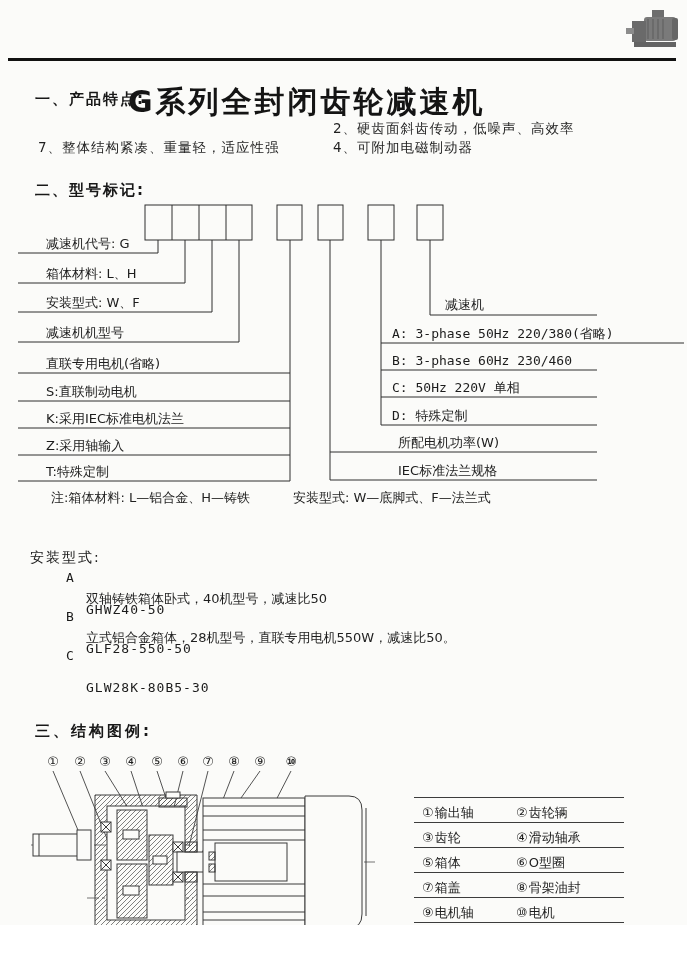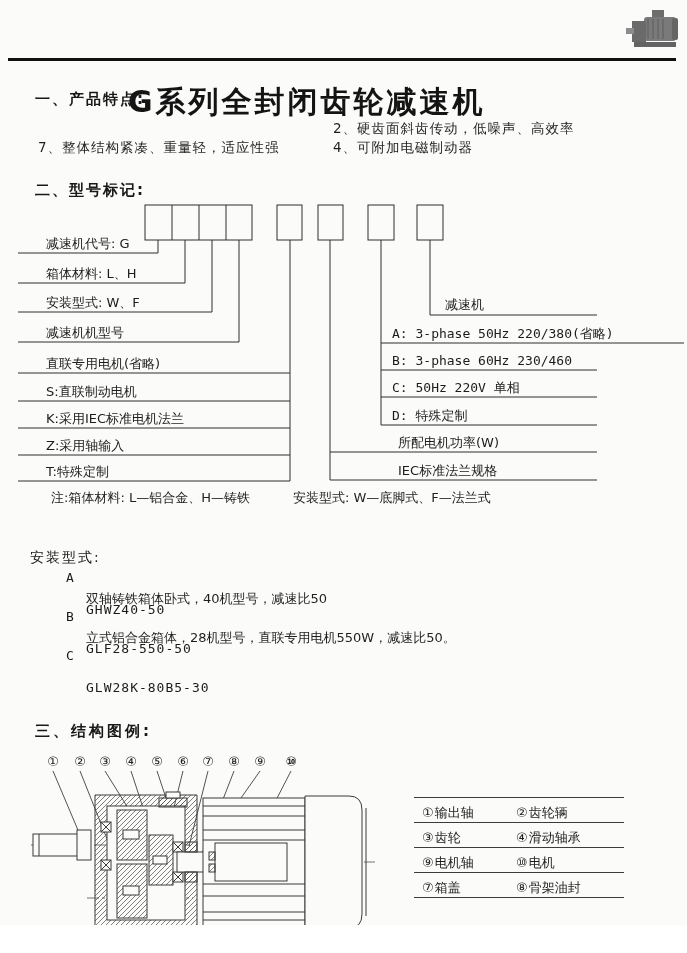--- a/index.html
+++ b/index.html
@@ -256,23 +256,27 @@
   <div class="parts">
     <div class="prow">
       <div class="pcell c1"><span class="pnum">①</span><span>输出轴</span></div>
       <div class="pcell c2"><span class="pnum">②</span><span>齿轮辆</span></div>
     </div>
     <div class="prow">
       <div class="pcell c1"><span class="pnum">③</span><span>齿轮</span></div>
       <div class="pcell c2"><span class="pnum">④</span><span>滑动轴承</span></div>
     </div>
     <div class="prow">
+      <div class="pcell c1"><span class="pnum">⑤</span><span>箱体</span></div>
+      <div class="pcell c2"><span class="pnum">⑥</span><span>O型圈</span></div>
+    </div>
+    <div class="prow">
+      <div class="pcell c1"><span class="pnum">⑦</span><span>箱盖</span></div>
+      <div class="pcell c2"><span class="pnum">⑧</span><span>骨架油封</span></div>
+    </div>
+    <div class="prow">
       <div class="pcell c1"><span class="pnum">⑨</span><span>电机轴</span></div>
       <div class="pcell c2"><span class="pnum">⑩</span><span>电机</span></div>
     </div>
-    <div class="prow">
-      <div class="pcell c1"><span class="pnum">⑦</span><span>箱盖</span></div>
-      <div class="pcell c2"><span class="pnum">⑧</span><span>骨架油封</span></div>
-    </div>
   </div>
 
   <div class="smudge"></div>
 </div>
 
 </body></html>

